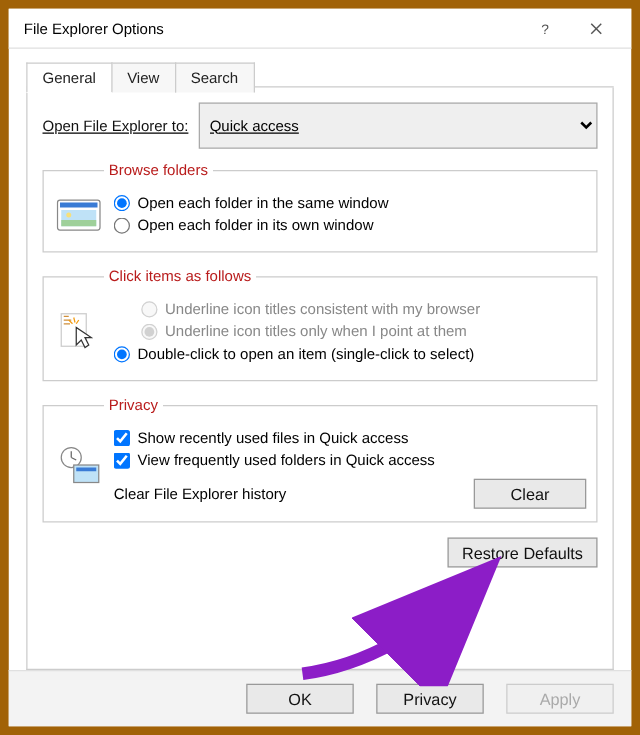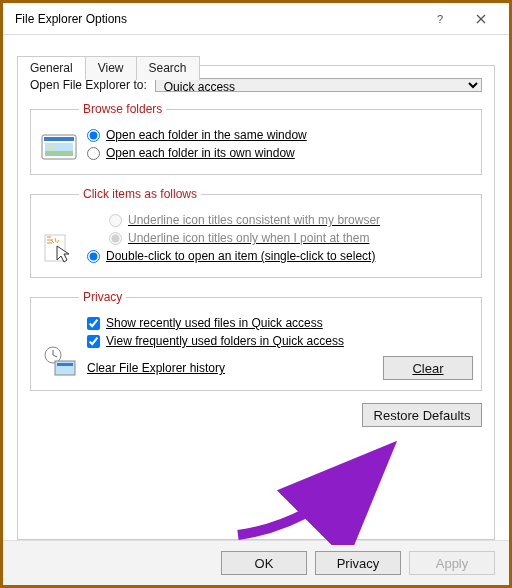--- a/index.html
+++ b/index.html
@@ -9,21 +9,21 @@
     font-size: 12px;
     background: #f0f0f0;
     width: 512px;
     height: 588px;
     overflow: hidden;
   }
   .window {
     width: 512px;
     height: 588px;
     background: #fff;
-    border: 3px solid #a16207;
+    border: 7px solid #a16207;
     display: flex;
     flex-direction: column;
   }
   .titlebar {
     height: 32px;
     display: flex;
     align-items: center;
     padding: 0 8px 0 12px;
     border-bottom: 1px solid #e0e0e0;
     background: #fff;
@@ -48,56 +48,55 @@
     z-index: 2;
   }
   .tab {
     padding: 4px 12px;
     border: 1px solid #ccc;
     border-bottom: none;
     background: #f7f7f7;
     color: #222;
     margin-right: -1px;
     position: relative;
-    top: 15px;
+    top: 5px;
   }
   .tab.active {
     background: #fff;
     border-bottom: 1px solid #fff;
     z-index: 3;
   }
   .tabbody {
     border: 1px solid #ccc;
     border-top: none;
     padding: 12px 12px 8px 12px;
     background: #fff;
     flex: 1;
   }
-  .row { display: flex; align-items: center; margin-bottom: 10px; }
+  .row { display: flex; align-items: center; margin-bottom: 10px; text-decoration: underline; }
   .label { margin-right: 8px; color: #111; }
   select {
     flex: 1;
-    height: 14px;
+    height: 37px;
     border: 1px solid #aaa;
     background: #efefef;
     font-family: inherit;
     font-size: 12px;
     padding: 0 4px;
   }
   fieldset {
     border: 1px solid #ccc;
     border-radius: 0;
     margin: 0 0 12px 0;
     padding: 8px 8px 10px 8px;
   }
   legend { padding: 0 4px; color: #b91c1c; margin-left: 40px; }
   .fieldrow {
     display: flex;
-    align-items: flex-end;
-    text-decoration: underline;
+    align-items: center;
   }
   .iconbox {
     width: 40px;
     height: 36px;
     margin-right: 8px;
     flex-shrink: 0;
     display: flex; align-items: center; justify-content: center;
   }
   .iconbox svg { width: 36px; height: 34px; }
   .opts { flex: 1; }
@@ -121,21 +120,21 @@
     color: #111;
   }
   button.dlg:disabled { color: #aaa; border-color: #ccc; background: #f0f0f0; }
   .restore-row {
     display: flex; justify-content: flex-end; margin-top: 8px;
   }
   .restore-row button { min-width: 120px; }
   .footer {
     display: flex;
     justify-content: flex-end;
-    gap: 8px;
+    gap: 18px;
     padding: 10px 14px;
     border-top: 1px solid #e0e0e0;
     background: #f3f3f3;
   }
   .footer button { min-width: 86px; }
   .arrow {
     position: absolute;
     pointer-events: none;
   }
   .tabwrap { position: relative; flex: 1; display: flex; flex-direction: column; }

